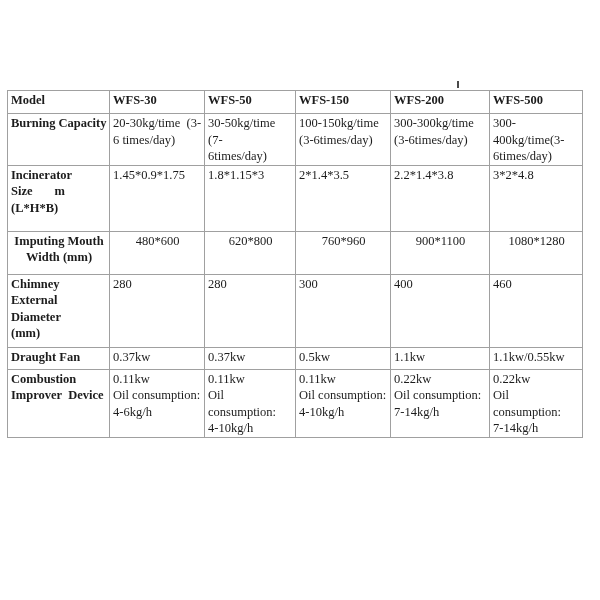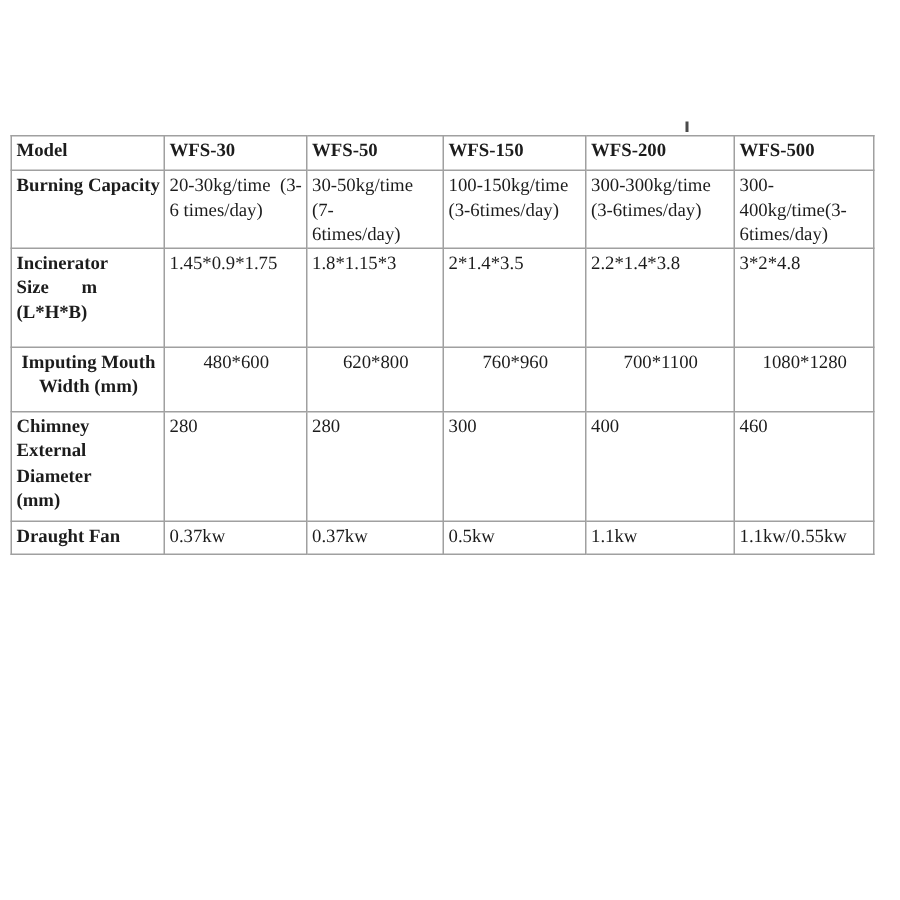--- a/index.html
+++ b/index.html
@@ -100,21 +100,21 @@
       <td>2.2*1.4*3.8</td>
       <td>3*2*4.8</td>
     </tr>
 
     <tr class="rh-imputing">
       <td class="lbl">Imputing Mouth
 Width (mm)</td>
       <td>480*600</td>
       <td>620*800</td>
       <td>760*960</td>
-      <td>700*1100</td>
+      <td>900*1100</td>
       <td>1080*1280</td>
     </tr>
 
     <tr class="rh-chimney">
       <td class="lbl">Chimney External
 Diameter
 (mm)</td>
       <td>280</td>
       <td>280</td>
       <td>300</td>
@@ -124,18 +124,37 @@
 
     <tr class="rh-draught">
       <td class="lbl">Draught Fan</td>
       <td>0.37kw</td>
       <td>0.37kw</td>
       <td>0.5kw</td>
       <td>1.1kw</td>
       <td>1.1kw/0.55kw</td>
     </tr>
 
+    <tr class="rh-combust">
+      <td class="lbl">Combustion
+Improver  Device</td>
+      <td>0.11kw
+Oil consumption:
+4-6kg/h</td>
+      <td>0.11kw
+Oil consumption:
+4-10kg/h</td>
+      <td>0.11kw
+Oil consumption:
+4-10kg/h</td>
+      <td>0.22kw
+Oil consumption:
+7-14kg/h</td>
+      <td>0.22kw
+Oil consumption:
+7-14kg/h</td>
+    </tr>
 
 
 
   </tbody>
     </table>
 </div>
 
 </body></html>

